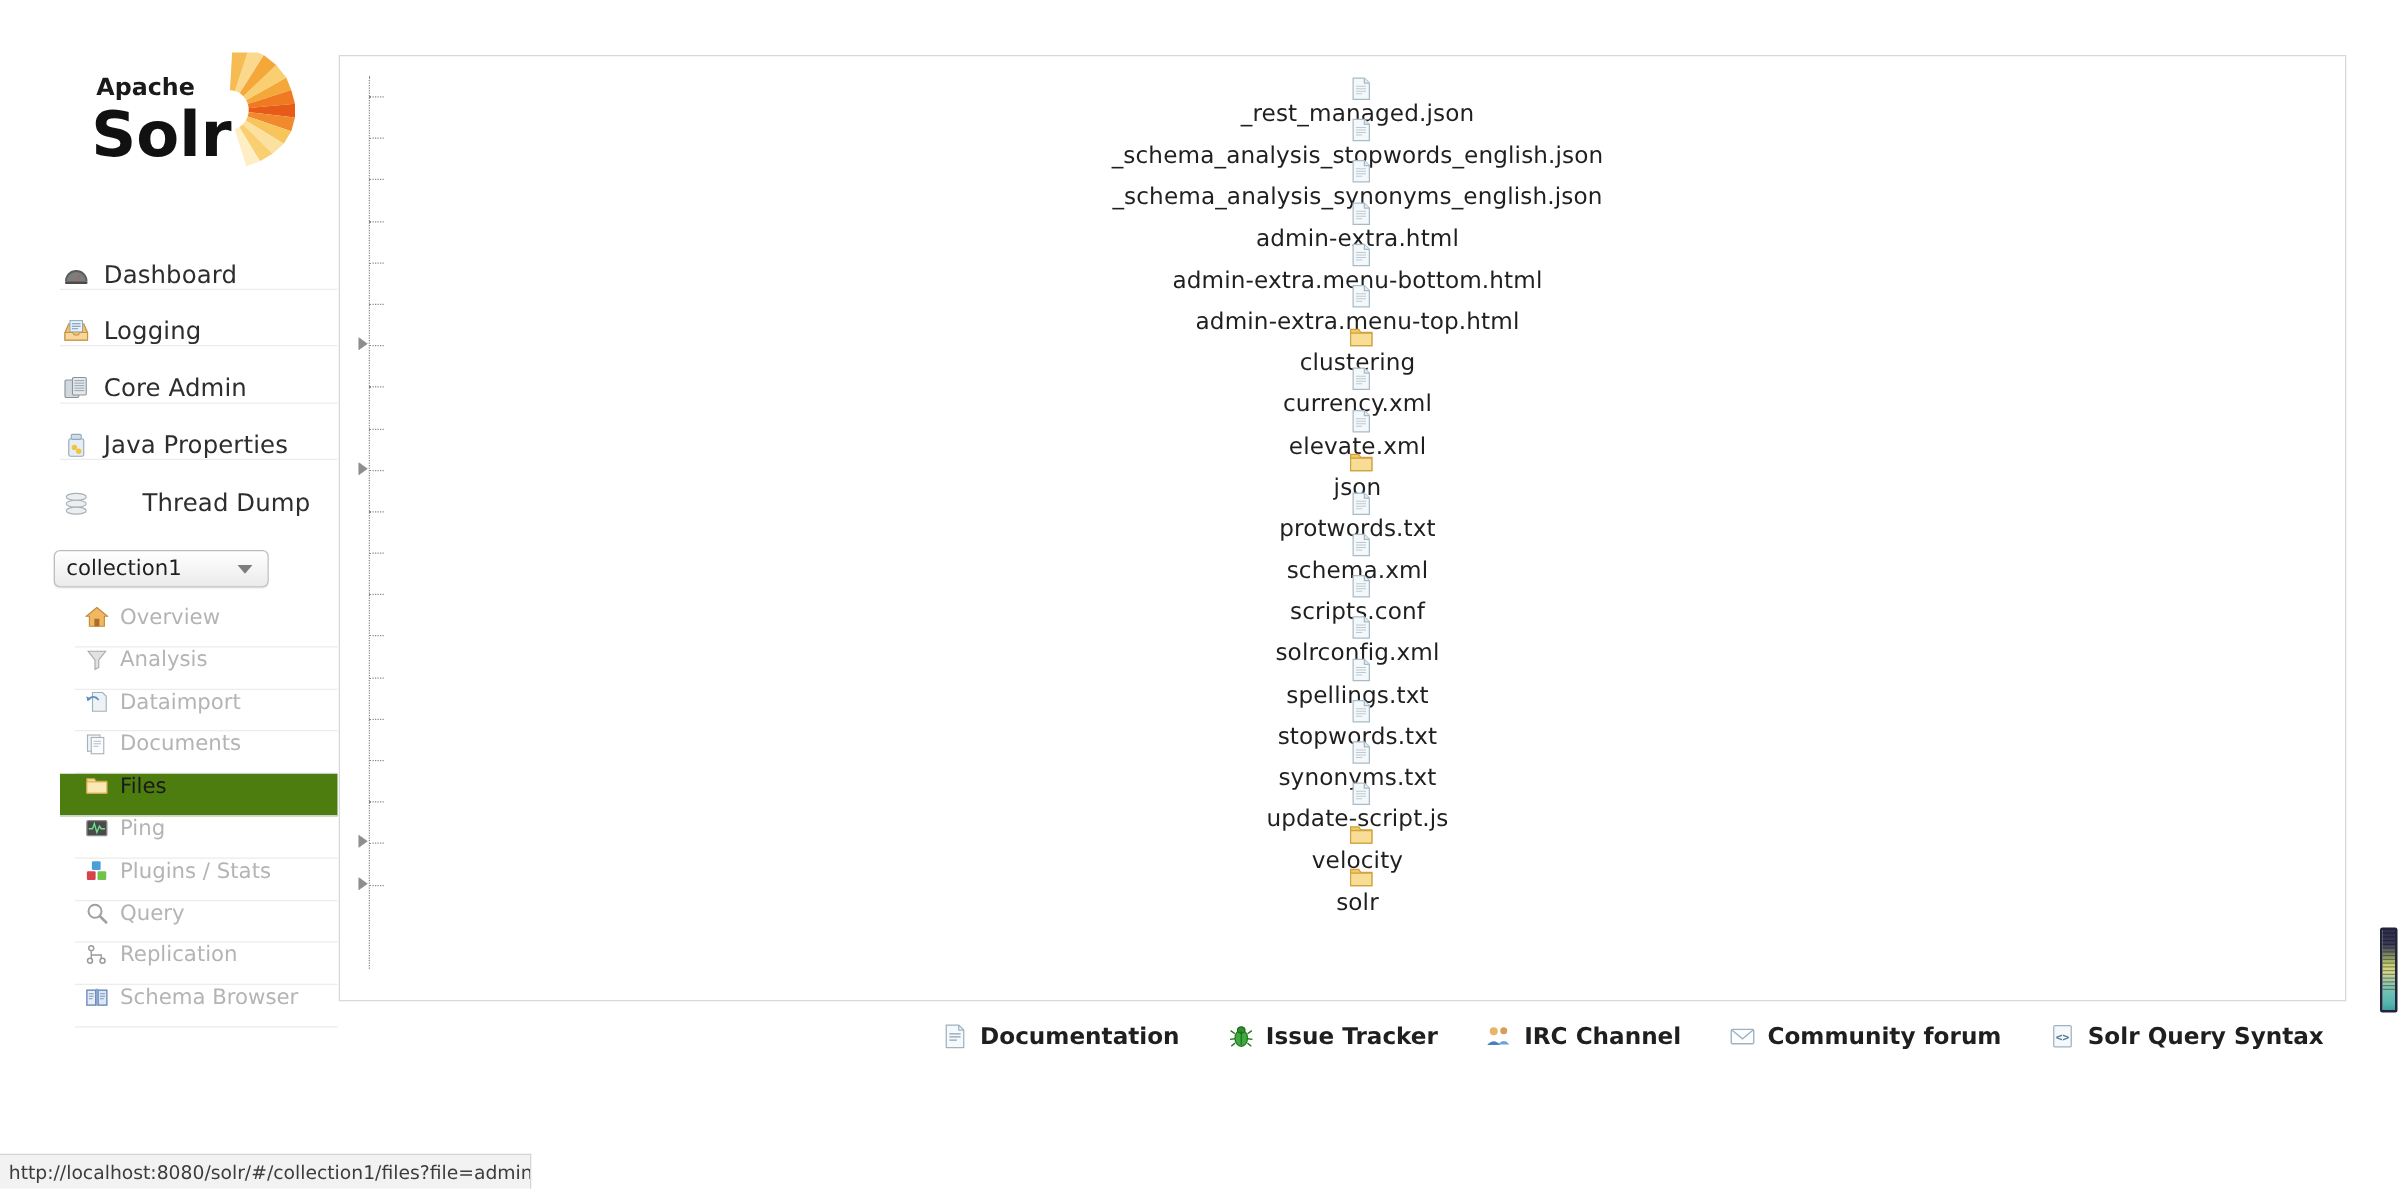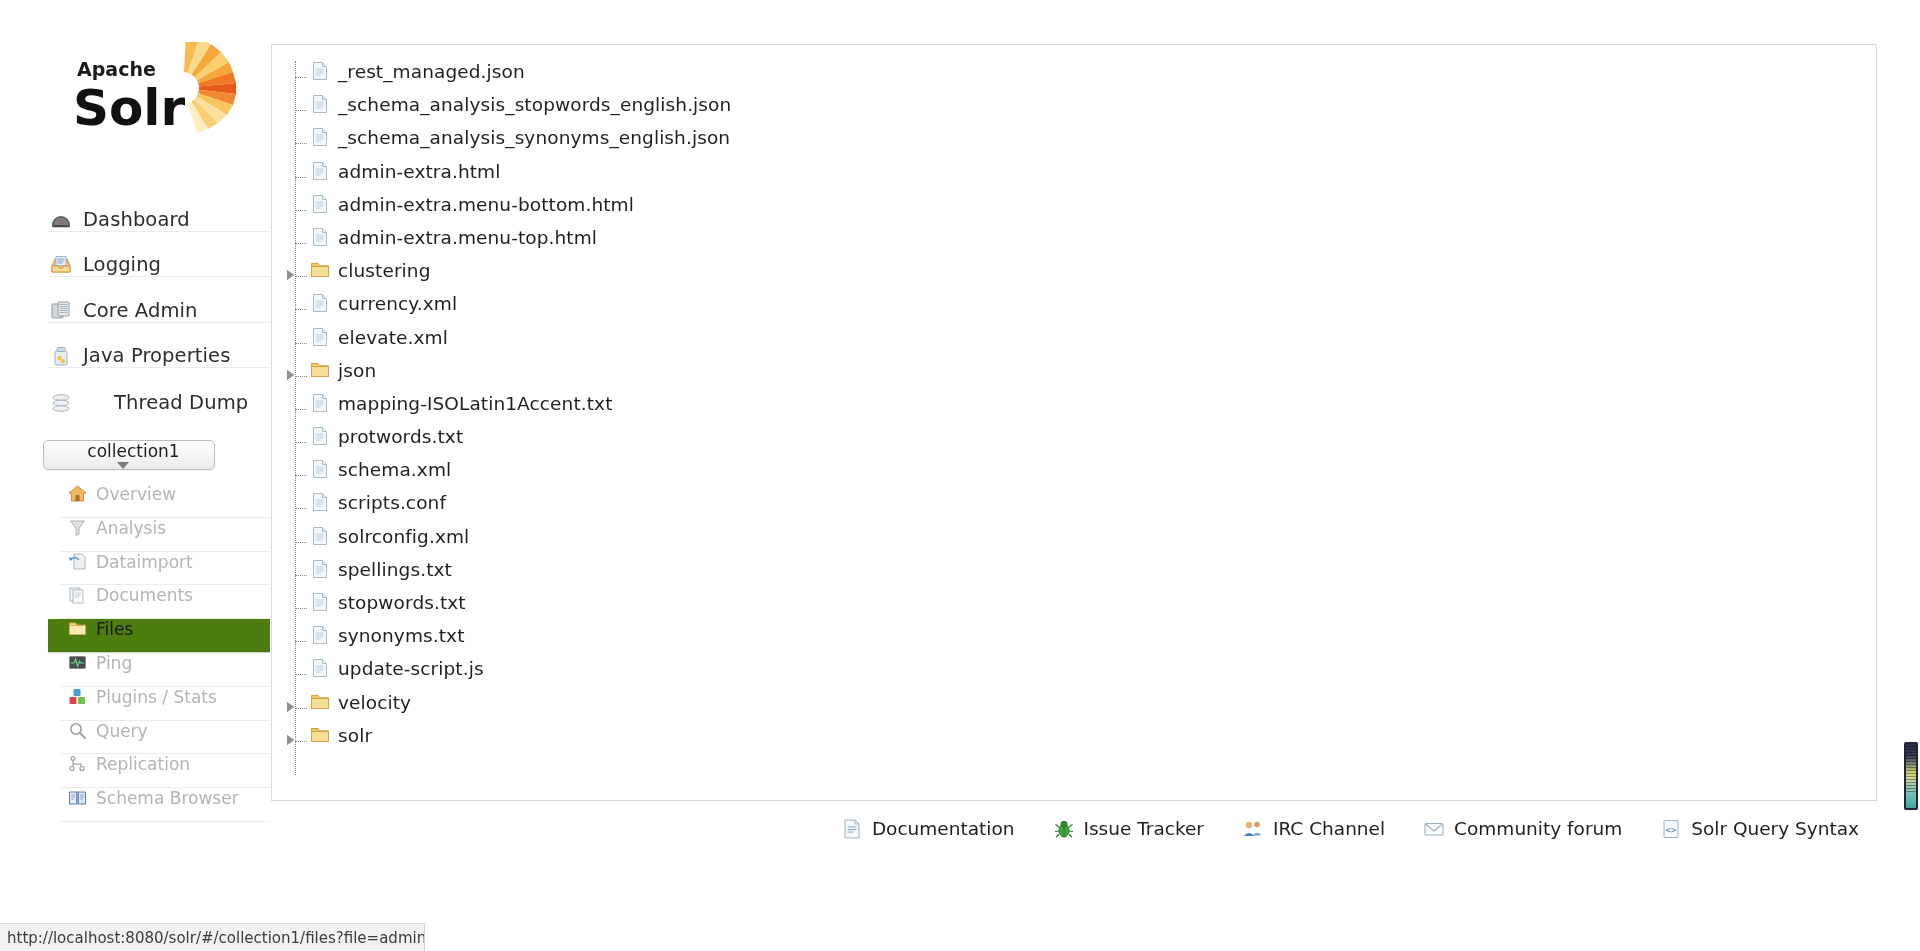--- a/index.html
+++ b/index.html
@@ -59,21 +59,20 @@
     position: absolute;
     left: 43px; top: 440px;
     width: 172px; height: 30px;
     border: 1px solid #bdbdbd;
     border-radius: 5px;
     background: linear-gradient(#ffffff 0%, #f4f4f4 55%, #ebebeb 100%);
     display: flex;
     align-items: center;
     cursor: pointer;
     box-shadow: 0 1px 1px rgba(0,0,0,0.05);
-    flex-direction: column;
   }
   #core-selector .cs-label {
     font-size: 17px;
     color: #1e1e1e;
     padding-left: 9px;
     flex: 1;
   }
   #core-selector .cs-arrow {
     width: 0; height: 0;
     border-left: 6px solid transparent;
@@ -130,24 +129,25 @@
   
   #trunk {
     position: absolute;
     left: 23px; top: 16px;
     width: 1px; height: 700px;
     border-left: 1px dotted #8a8a8a;
   }
   .tree-row {
     position: relative;
     display: flex;
-    align-items: flex-start;
+    align-items: center;
     height: 33.2px;
     padding-left: 10px;
     cursor: pointer;
+    flex-direction: column;
   }
   .tree-elbow {
     position: absolute;
     left: 9px; top: 16px;
     width: 12px; height: 1px;
     border-top: 1px dotted #8a8a8a;
   }
   .tree-toggle {
     position: absolute;
     left: 1px; top: 10px;
@@ -188,23 +188,24 @@
     width: 1606px;
     height: 46px;
     display: flex;
     align-items: center;
     justify-content: flex-end;
     gap: 38px;
     padding-right: 18px;
   }
   .flink {
     display: flex;
-    align-items: flex-start;
+    align-items: flex-end;
     cursor: pointer;
     gap: 9px;
+    font-weight: bold;
   }
   .flink-ico { width: 22px; height: 22px; display: block; flex: 0 0 22px; }
   .flink-label { font-size: 18.5px; color: #1f1f1f; white-space: nowrap; }
 
   
   #status-bar {
     position: absolute;
     left: 0; bottom: 0;
     max-width: 425px;
     height: 28px;
@@ -548,29 +549,20 @@
             </svg></span>
           <span class="tree-name">json</span>
         </div>
         <div class="tree-row">
           <span class="tree-elbow"></span>
           <span class="tree-ico"><svg width="20" height="20" viewBox="0 0 20 20">
               <path d="M3.5 1.5 H12.5 L16.5 5.5 V18.5 H3.5 Z" fill="#f4f8fa" stroke="#a8bcc8" stroke-width="1"></path>
               <path d="M12.5 1.5 V5.5 H16.5" fill="#e2ecf2" stroke="#a8bcc8" stroke-width="1"></path>
               <path d="M5.8 8 h8 M5.8 10 h8 M5.8 12 h8 M5.8 14 h5" stroke="#bcc9d2" stroke-width="0.9"></path>
             </svg></span>
-          <span class="tree-name">mapping-ISOLatin1Accent.txt</span>
-        </div>
-        <div class="tree-row">
-          <span class="tree-elbow"></span>
-          <span class="tree-ico"><svg width="20" height="20" viewBox="0 0 20 20">
-              <path d="M3.5 1.5 H12.5 L16.5 5.5 V18.5 H3.5 Z" fill="#f4f8fa" stroke="#a8bcc8" stroke-width="1"></path>
-              <path d="M12.5 1.5 V5.5 H16.5" fill="#e2ecf2" stroke="#a8bcc8" stroke-width="1"></path>
-              <path d="M5.8 8 h8 M5.8 10 h8 M5.8 12 h8 M5.8 14 h5" stroke="#bcc9d2" stroke-width="0.9"></path>
-            </svg></span>
           <span class="tree-name">protwords.txt</span>
         </div>
         <div class="tree-row">
           <span class="tree-elbow"></span>
           <span class="tree-ico"><svg width="20" height="20" viewBox="0 0 20 20">
               <path d="M3.5 1.5 H12.5 L16.5 5.5 V18.5 H3.5 Z" fill="#f4f8fa" stroke="#a8bcc8" stroke-width="1"></path>
               <path d="M12.5 1.5 V5.5 H16.5" fill="#e2ecf2" stroke="#a8bcc8" stroke-width="1"></path>
               <path d="M5.8 8 h8 M5.8 10 h8 M5.8 12 h8 M5.8 14 h5" stroke="#bcc9d2" stroke-width="0.9"></path>
             </svg></span>
           <span class="tree-name">schema.xml</span>

